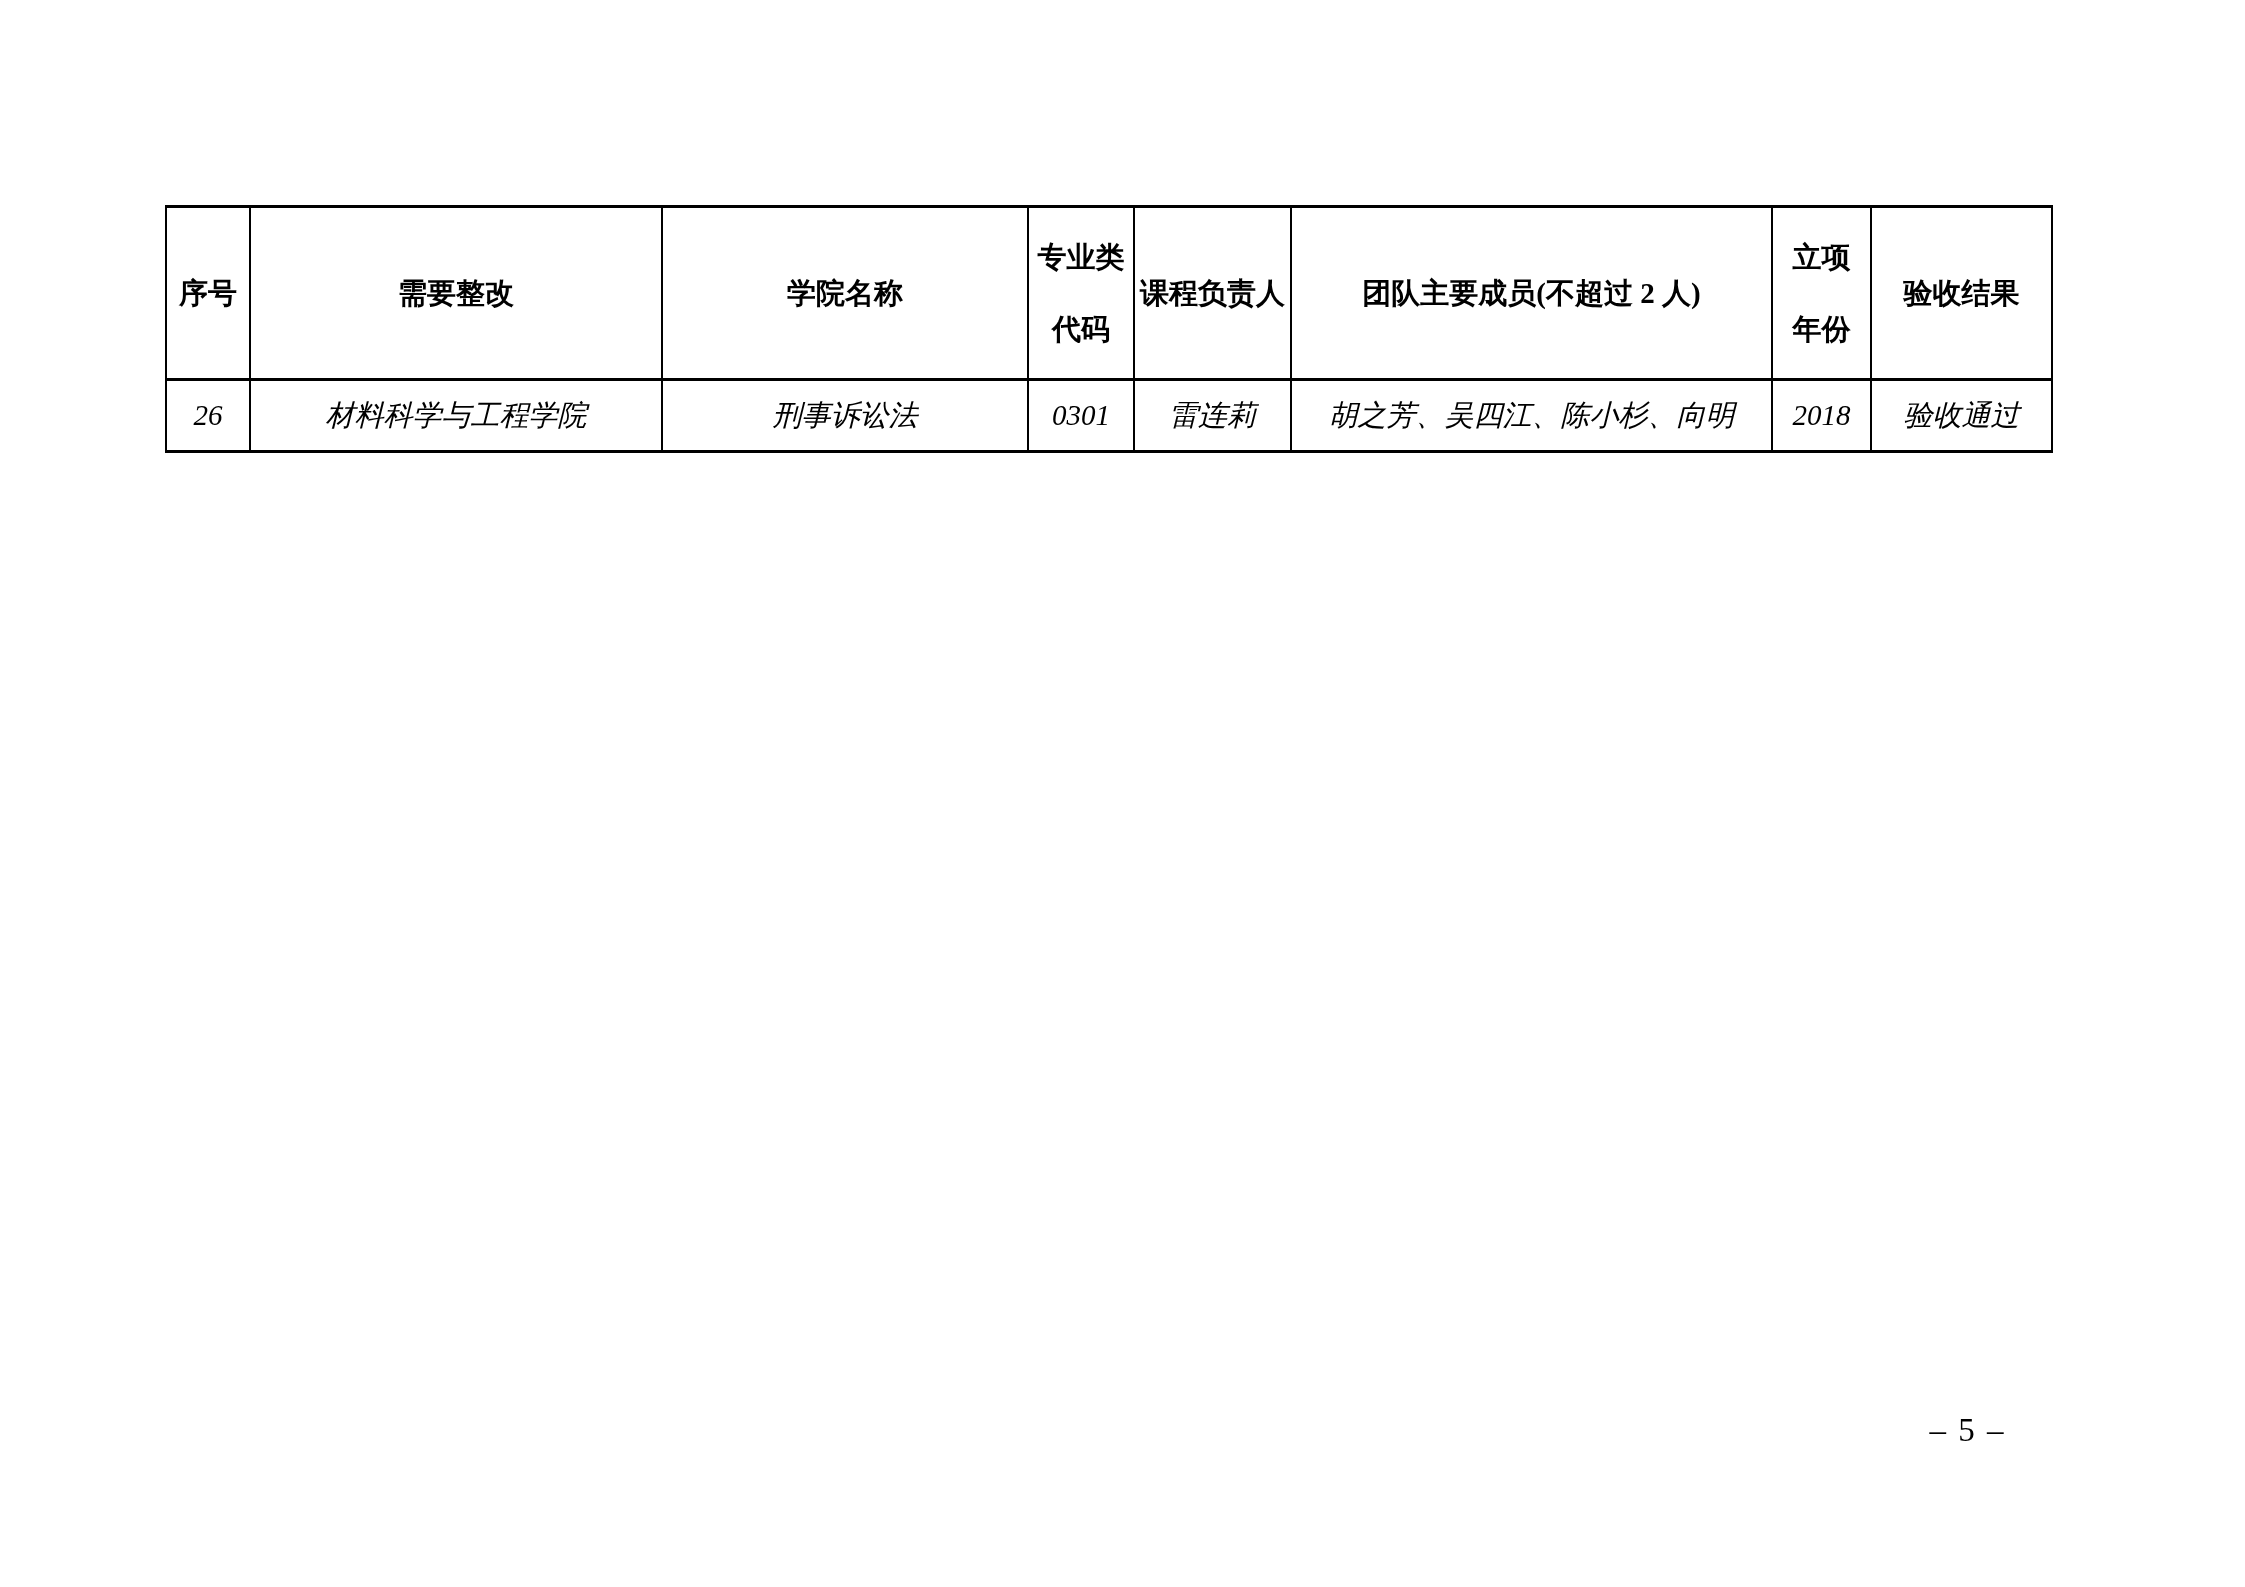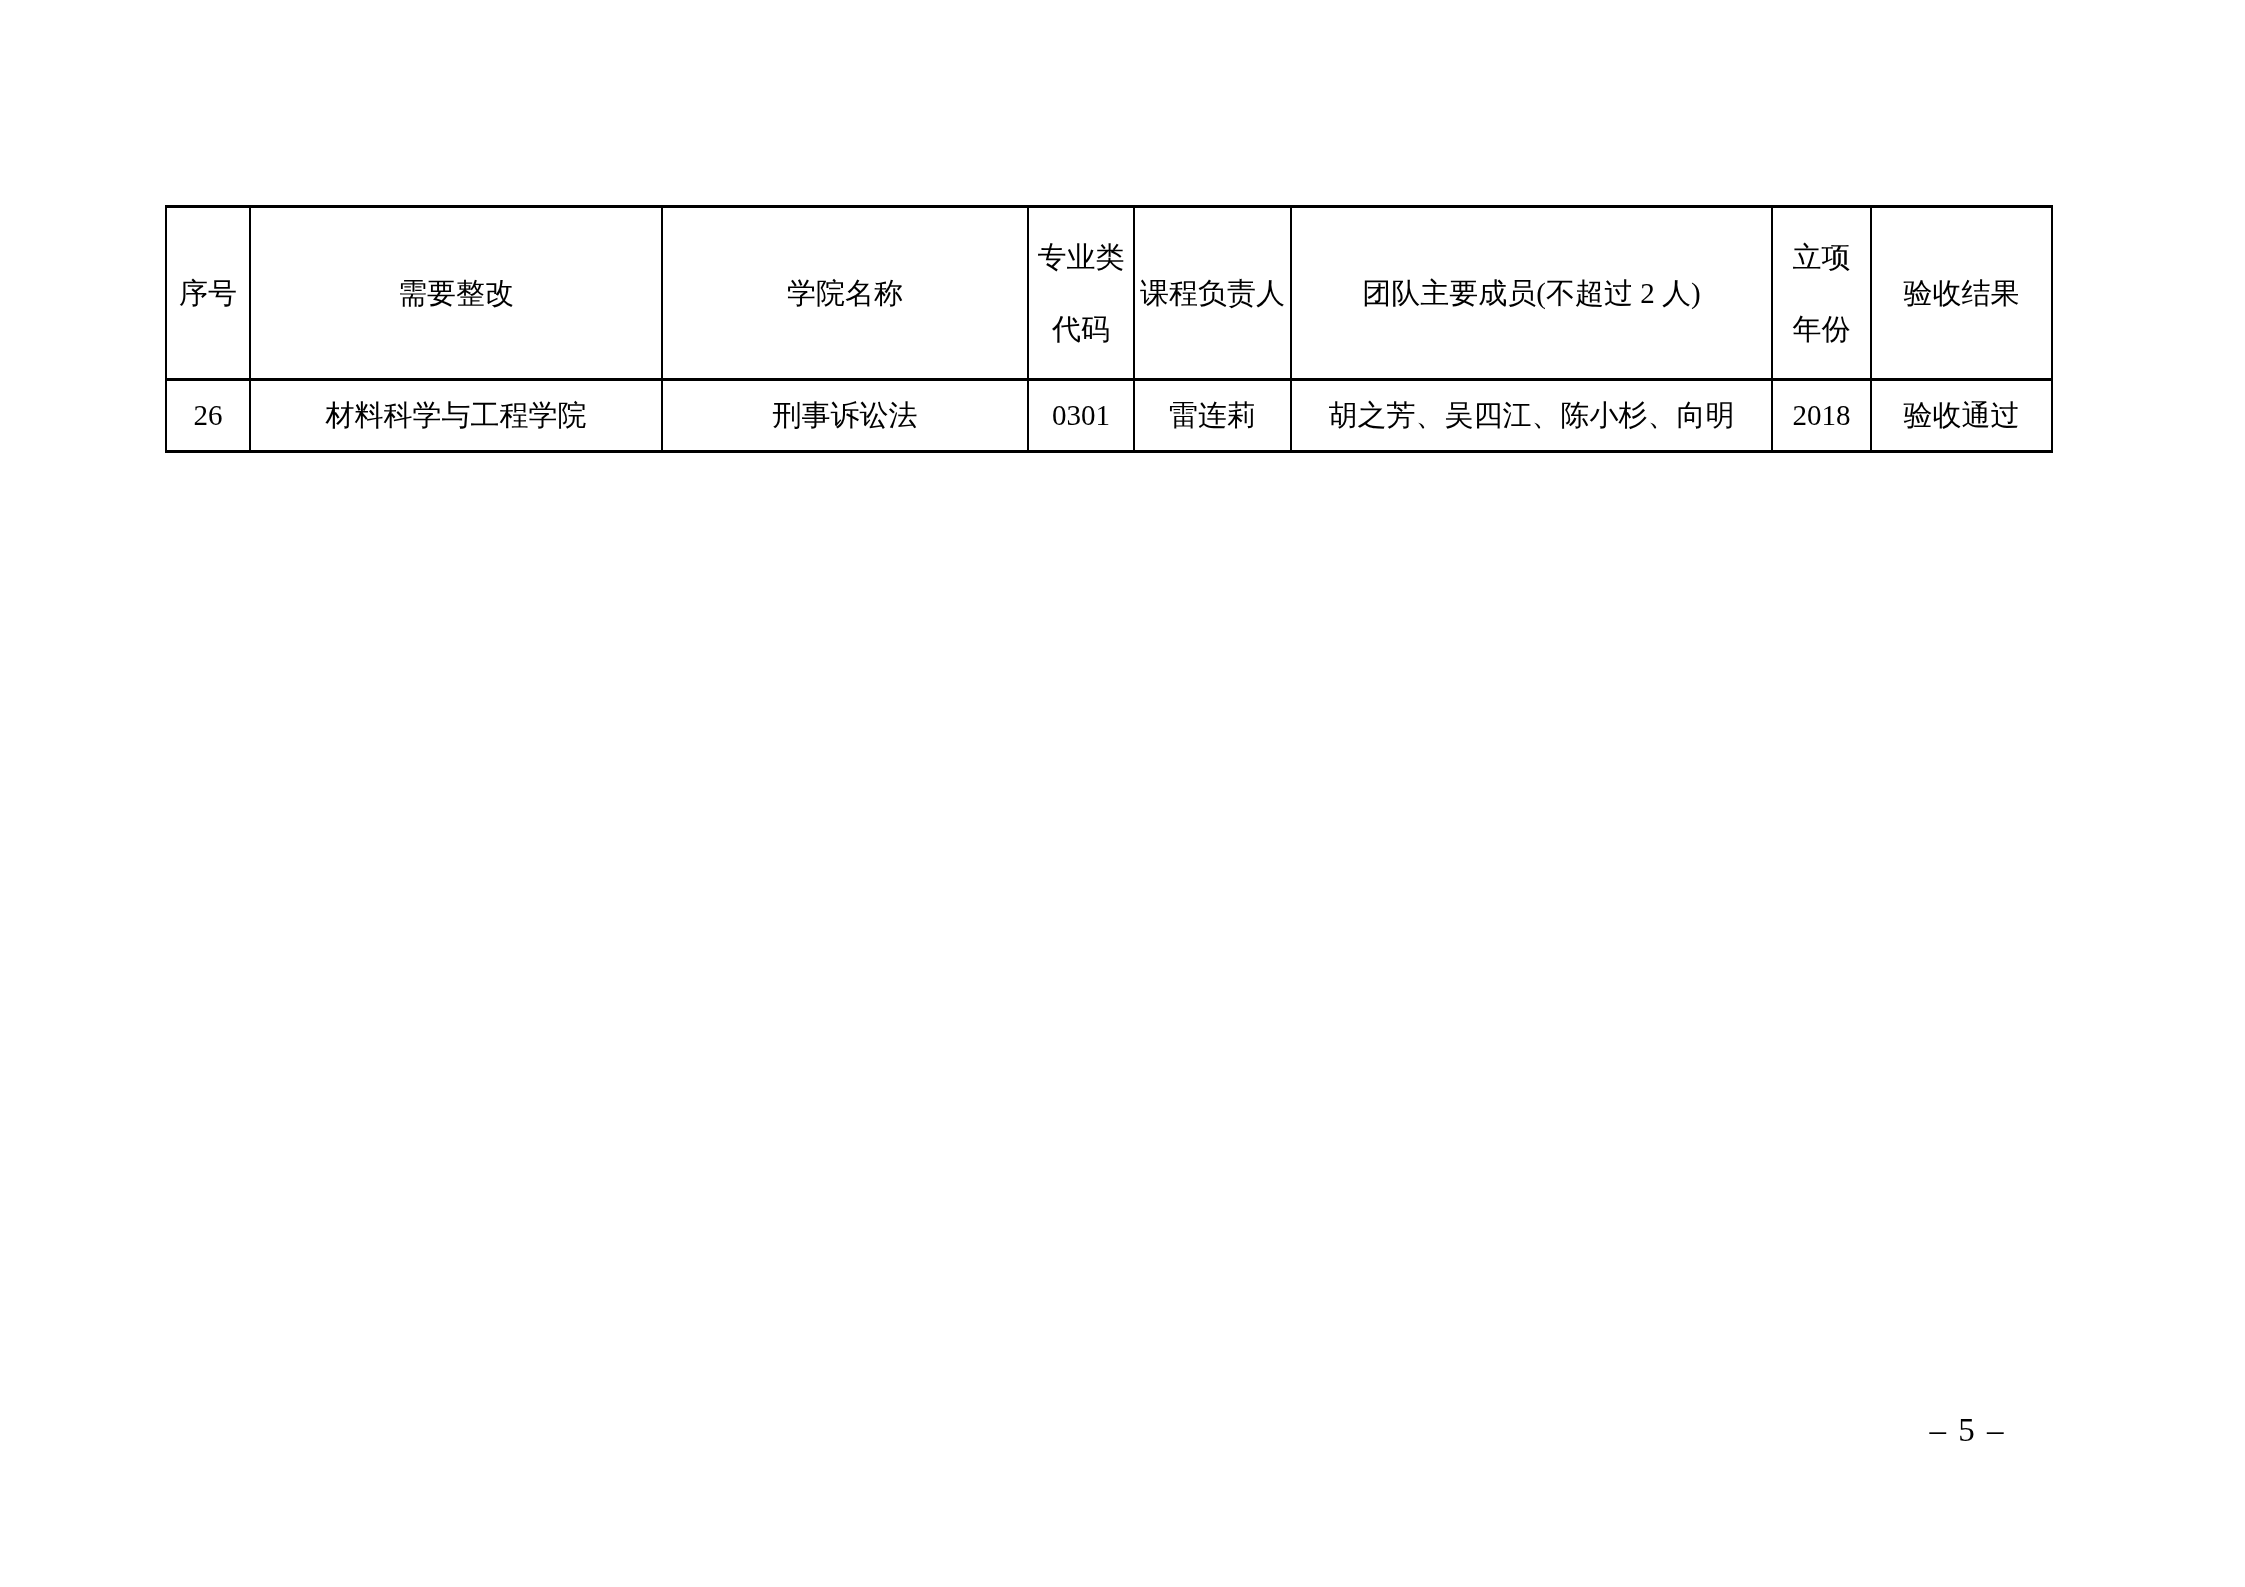--- a/index.html
+++ b/index.html
@@ -34,23 +34,25 @@
     vertical-align: middle;
     font-size: 29px;
     font-weight: normal;
     padding: 0;
     line-height: 1.25;
     overflow: hidden;
     white-space: nowrap;
   }
   .doc-table tr.header-row th {
     height: 170px;
+    font-weight: bold;
   }
   .doc-table tr.data-row td {
     height: 69px;
+    font-style: italic;
   }
   .two-line {
     display: flex;
     flex-direction: column;
     align-items: center;
     justify-content: center;
     gap: 36px;
     height: 100%;
   }
   .page-number {

